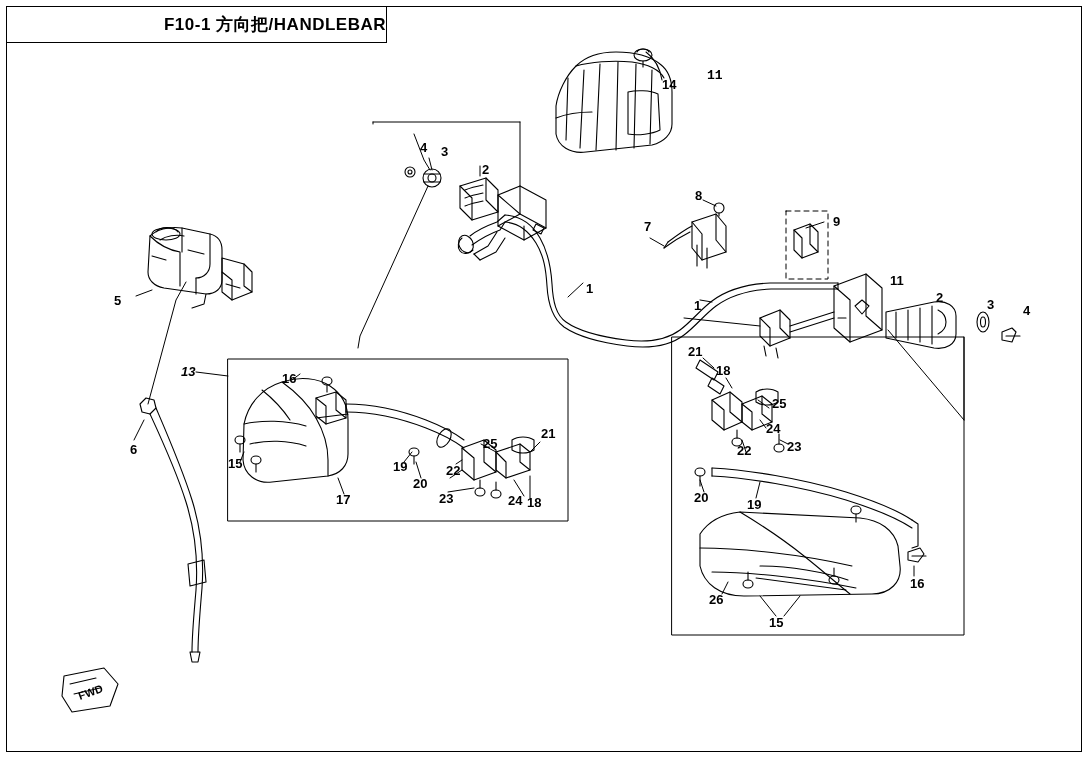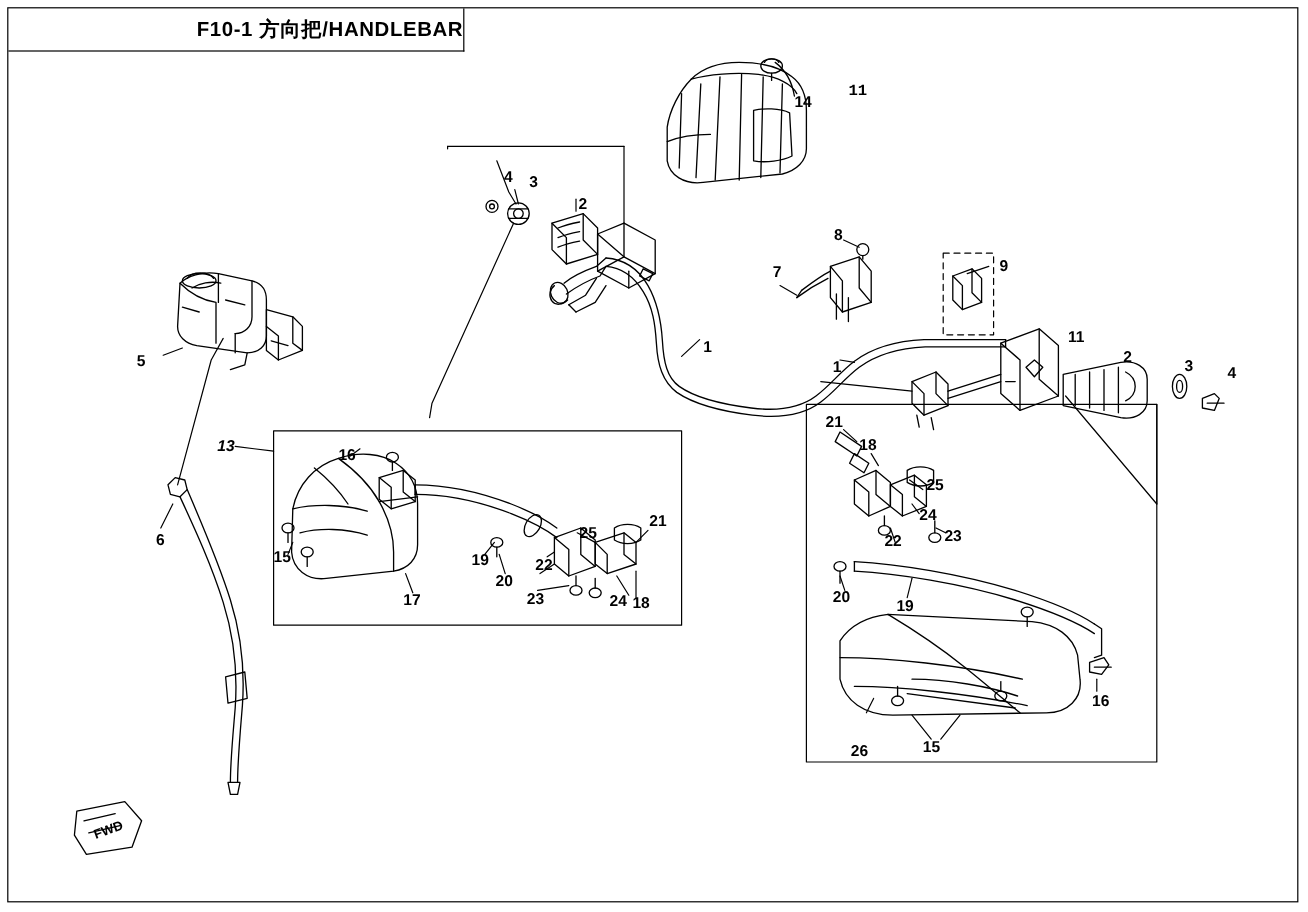--- a/index.html
+++ b/index.html
@@ -367,19 +367,19 @@
   <div class="num" style="left:508px; top:494px;">24</div>
   <div class="num" style="left:483px; top:437px;">25</div>
   <div class="num" style="left:716px; top:364px;">18</div>
   <div class="num" style="left:747px; top:498px;">19</div>
   <div class="num" style="left:694px; top:491px;">20</div>
   <div class="num" style="left:688px; top:345px;">21</div>
   <div class="num" style="left:737px; top:444px;">22</div>
   <div class="num" style="left:787px; top:440px;">23</div>
   <div class="num" style="left:766px; top:422px;">24</div>
   <div class="num" style="left:772px; top:397px;">25</div>
-  <div class="num" style="left:709px; top:593px;margin-top:26px;">26</div>
+  <div class="num" style="left:709px; top:593px;">26</div>
   <div class="num" style="left:769px; top:616px;">15</div>
   <div class="num" style="left:910px; top:577px;">16</div>
 
   <div class="fwd-label" style="left:78px; top:686px;">FWD</div>
 
 </div>
 
 </body></html>

